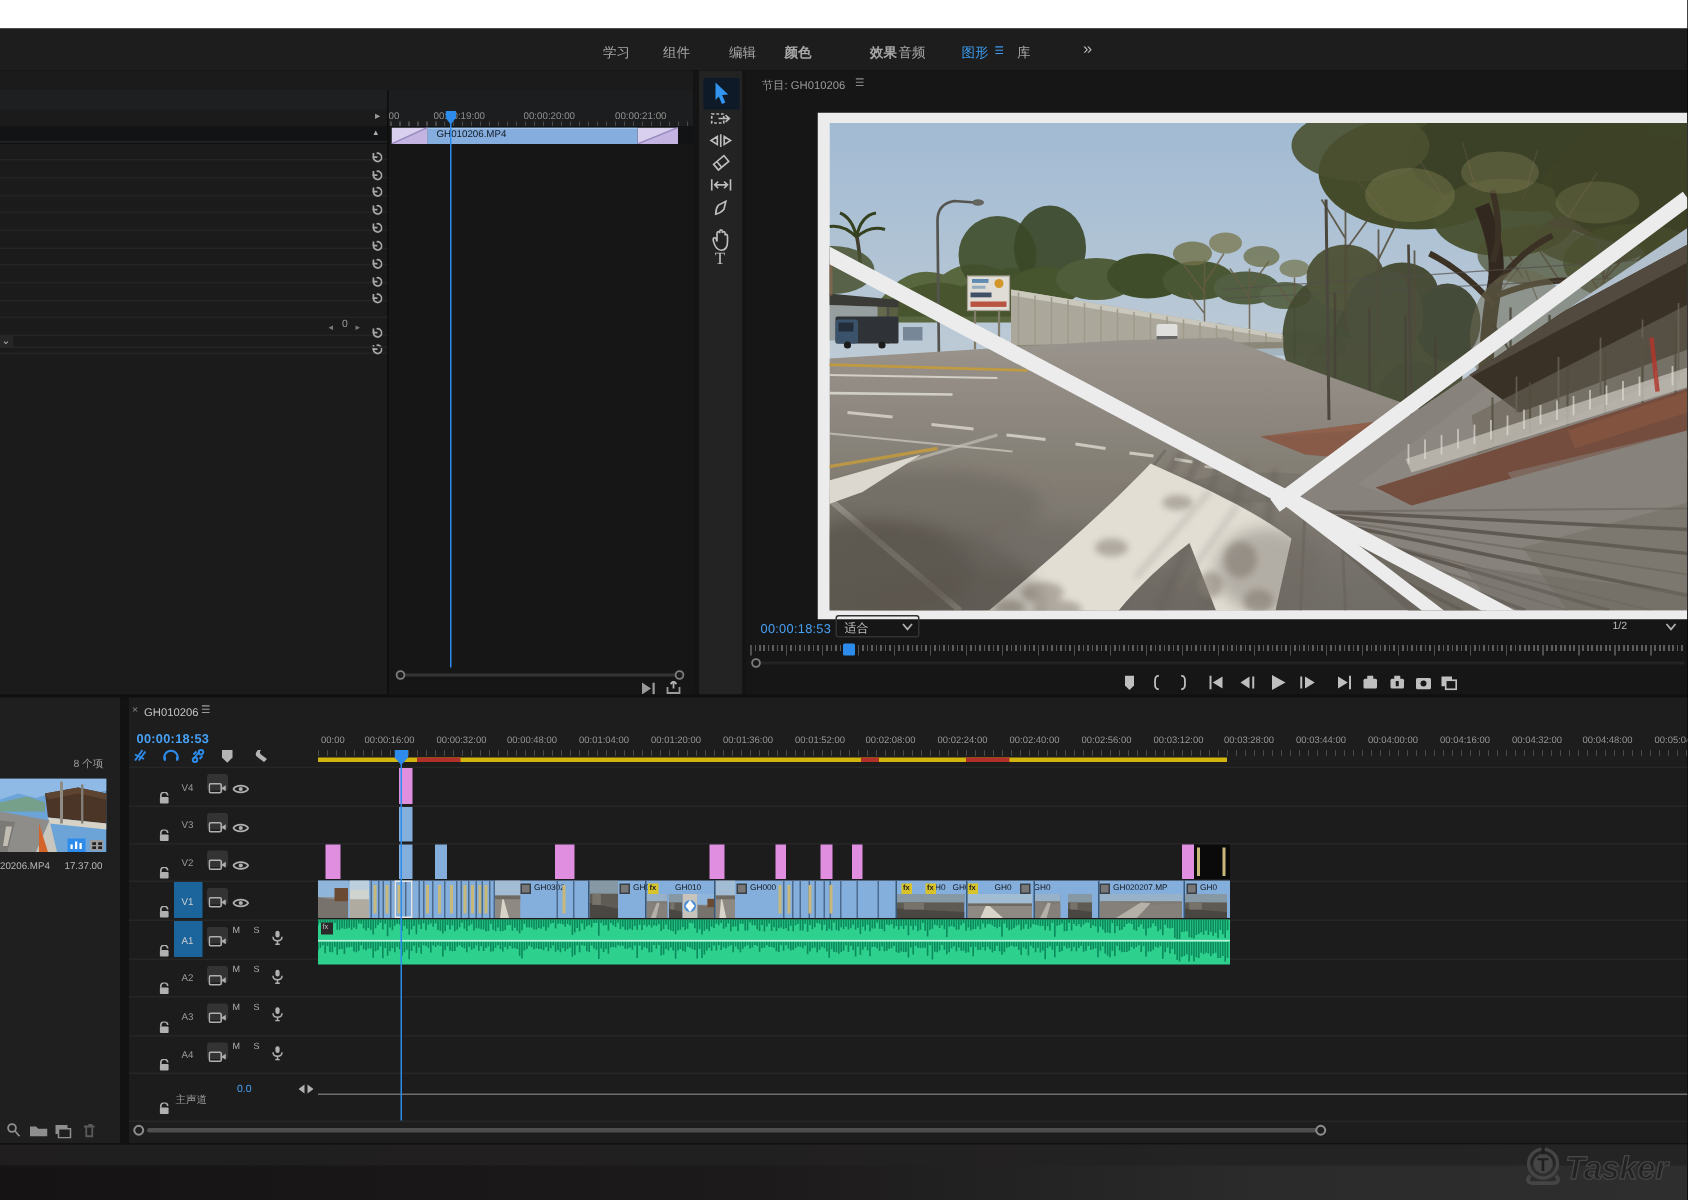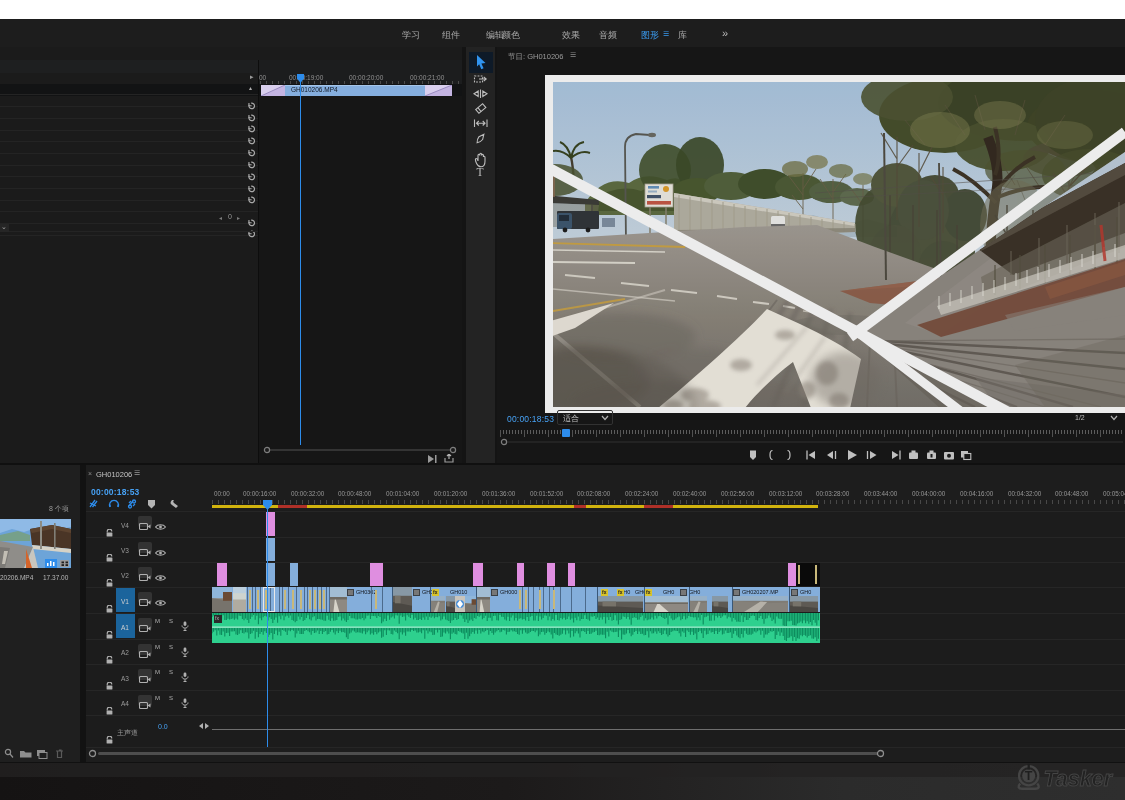--- a/index.html
+++ b/index.html
@@ -9,22 +9,22 @@
 
 </style></head><body>
 <div class="ab" style="left:0px;top:0px;width:1125px;height:19px;background:#fff"></div>
 <div class="ab" style="left:0px;top:19px;width:1125px;height:28px;background:#1d1d1d"></div>
 <div class="ab" style="left:0px;top:47px;width:1125px;height:716px;background:#111"></div>
 <div class="ab" style="left:0;top:763px;width:1125px;height:37px;background:linear-gradient(90deg,#151313 0%,#1c1a1a 45%,#2b2b2b 75%,#2e2e2e 100%)"></div>
 <div class="ab" style="left:0;top:763px;width:1125px;height:14px;background:#232222;opacity:.8"></div>
 <div class="tx" style="left:402px;top:29px;font-size:9px;color:#a8a8a8;">学习</div>
 <div class="tx" style="left:442px;top:29px;font-size:9px;color:#a8a8a8;">组件</div>
 <div class="tx" style="left:486px;top:29px;font-size:9px;color:#a8a8a8;">编辑</div>
-<div class="tx" style="left:502px;top:29px;font-size:9px;color:#a8a8a8;">颜色</div>
-<div class="tx" style="left:562px;top:29px;font-size:9px;color:#a8a8a8;">效果</div>
+<div class="tx" style="left:523px;top:29px;font-size:9px;color:#a8a8a8;font-weight:bold;">颜色</div>
+<div class="tx" style="left:580px;top:29px;font-size:9px;color:#a8a8a8;font-weight:bold;">效果</div>
 <div class="tx" style="left:599px;top:29px;font-size:9px;color:#a8a8a8;">音频</div>
 <div class="tx" style="left:641px;top:29px;font-size:9px;color:#3a9bf0;">图形</div>
 <div class="tx" style="left:663px;top:30px;font-size:7px;color:#3a9bf0;">☰</div>
 <div class="tx" style="left:678px;top:29px;font-size:9px;color:#a8a8a8;">库</div>
 <div class="tx" style="left:722px;top:27px;font-size:11px;color:#b8b8b8;">»</div>
 <div class="ab" style="left:0px;top:47px;width:462px;height:416px;background:#1b1b1b"></div>
 <div class="ab" style="left:259px;top:60px;width:203px;height:403px;background:#161616"></div>
 <div class="ab" style="left:0px;top:47px;width:462px;height:13px;background:#1b1b1b"></div>
 <div class="ab" style="left:0px;top:60px;width:462px;height:13px;background:#1e1f20"></div>
 <div class="ab" style="left:259px;top:60px;width:203px;height:24px;background:#1c1d1e"></div>

